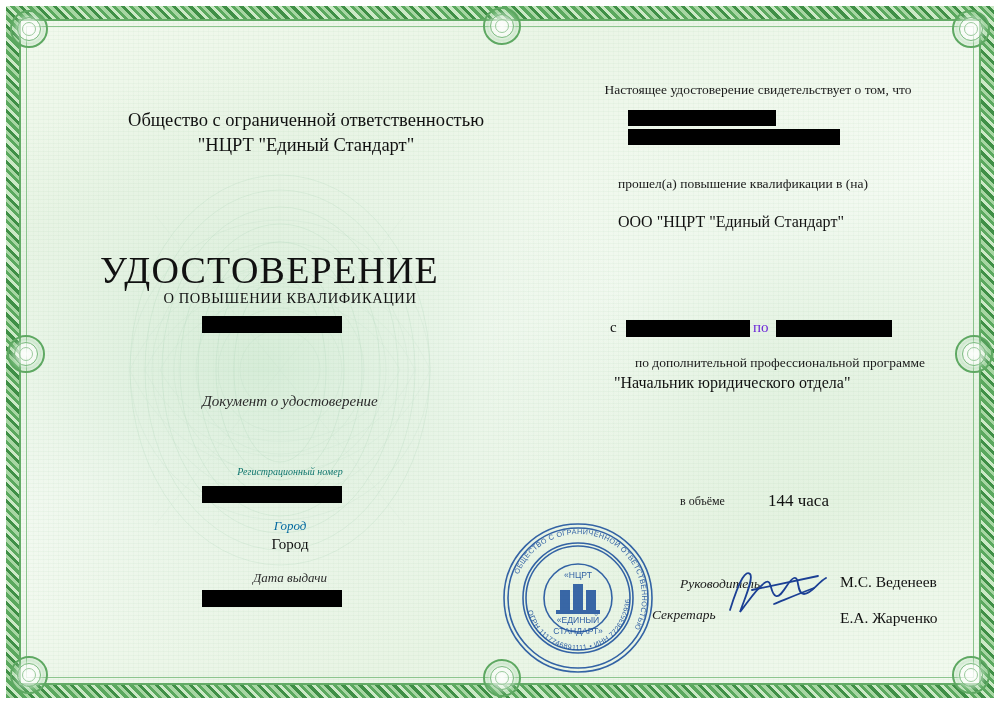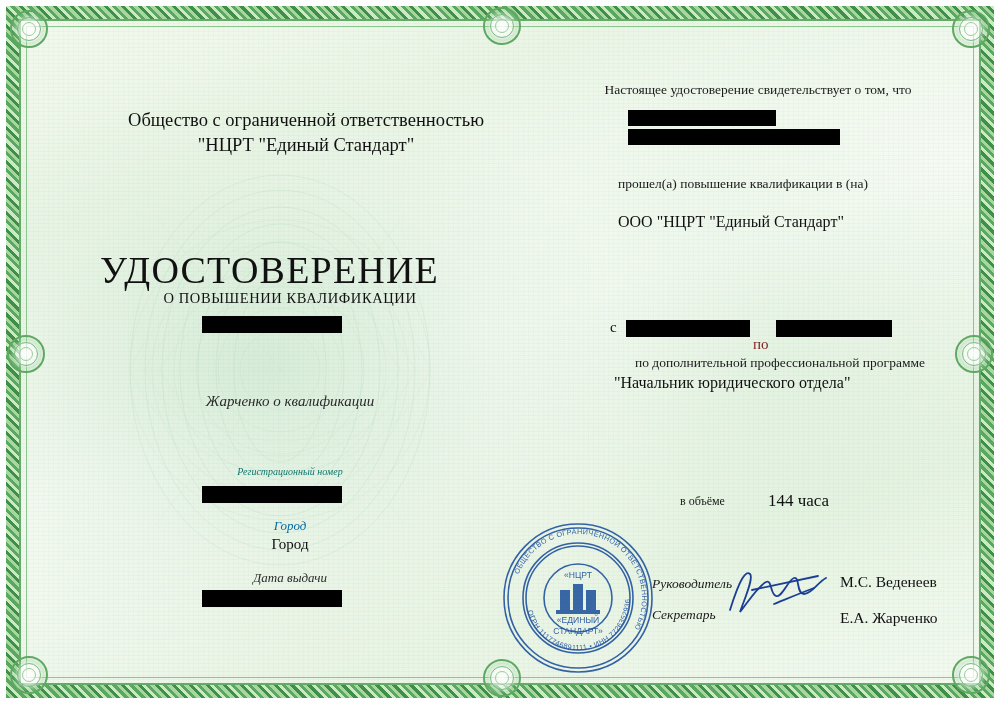--- a/index.html
+++ b/index.html
@@ -222,22 +222,21 @@
   .r-period-c {
     position: absolute;
     left: 610px; top: 319px;
     font-size: 15px;
     color: #111;
   }
   .r-period-po {
     position: absolute;
     left: 753px; top: 319px;
     font-size: 15px;
-    color: #7f1d1d;
-    margin-top: 17px;
+    color: #6d28d9;
   }
   .r-prog-label {
     position: absolute;
     left: 614px; top: 355px;
     font-size: 13.5px;
     color: #1a1a1a;
     margin-left: 21px;
   }
   .r-prog-name {
     position: absolute;
@@ -258,20 +257,21 @@
     font-size: 17px;
     color: #111;
   }
 
   .sig-role-1 {
     position: absolute;
     left: 652px; top: 576px;
     font-size: 13.5px;
     font-style: italic;
     color: #1a1a1a;
+    padding-left: 28px;
   }
   .sig-role-2 {
     position: absolute;
     left: 652px; top: 607px;
     font-size: 13.5px;
     font-style: italic;
     color: #1a1a1a;
   }
   .sig-name-1 {
     position: absolute;
@@ -356,21 +356,21 @@
     <div class="org-name">
       <span>Общество с ограниченной ответственностью</span>
       <span class="org-line2">"НЦРТ "Единый Стандарт"</span>
     </div>
 
     <div class="title-main">УДОСТОВЕРЕНИЕ</div>
     <div class="title-sub">О ПОВЫШЕНИИ КВАЛИФИКАЦИИ</div>
 
     <div class="redaction red-title"></div>
 
-    <div class="doc-kind">Жарченко о квалификации</div>
+    <div class="doc-kind">Документ о удостоверение</div>
 
     <div class="label-reg">Регистрационный номер</div>
     <div class="redaction red-reg"></div>
 
     <div class="label-city">Город</div>
     <div class="value-city">Город</div>
 
     <div class="label-date">Дата выдачи</div>
     <div class="redaction red-date"></div>
 

